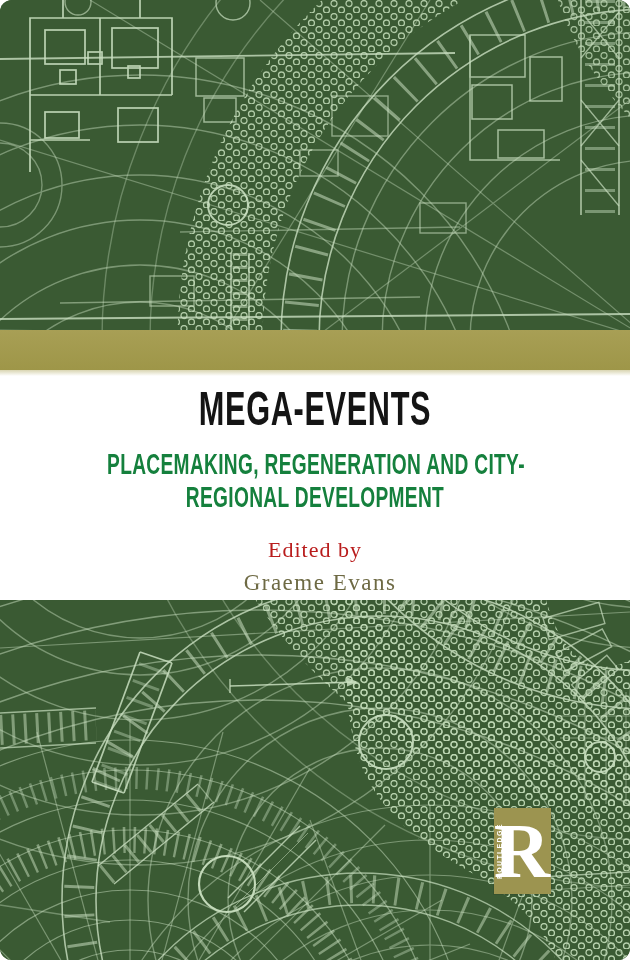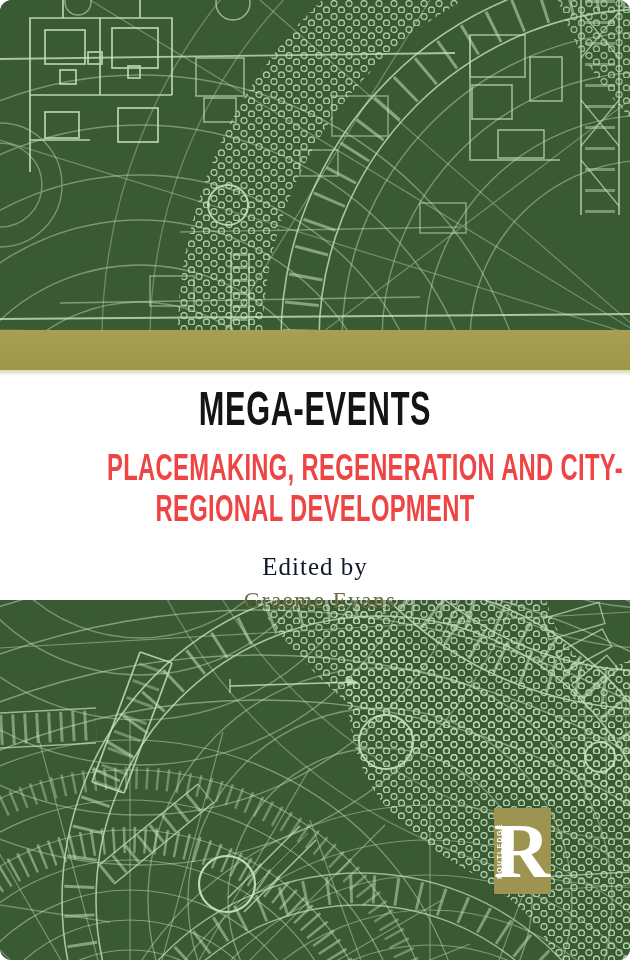--- a/index.html
+++ b/index.html
@@ -20,27 +20,27 @@
   .panel:before{
     content:"";position:absolute;left:0;top:0;width:100%;height:6px;
     background:linear-gradient(#d9d5b2,rgba(255,255,255,0));
   }
   .title{
     margin:0;color:#141414;font-weight:bold;font-size:48px;line-height:1.05;
     letter-spacing:1px;transform:scaleX(.64);transform-origin:50% 50%;
     white-space:nowrap;
   }
   .subtitle{
-    margin-top:14px;color:#ef4444;font-weight:bold;font-size:36px;line-height:1.12;
+    margin-top:14px;color:#15803d;font-weight:bold;font-size:29px;line-height:1.12;
     letter-spacing:.5px;
   }
   .subtitle .sub-line{display:block;transform:scaleX(.66);transform-origin:50% 50%;white-space:nowrap;}
   .edited{
     margin-top:24px;font-family:"Liberation Serif",serif;
-    font-size:25px;color:#0f172a;letter-spacing:1px;
+    font-size:22px;color:#b91c1c;letter-spacing:1px;
   }
   .editor{
     margin-top:7px;font-family:"Liberation Serif",serif;
     font-size:23px;color:#6e6a44;letter-spacing:1.5px;margin-left:10px;
   }
   .logo{
     position:absolute;left:494px;top:808px;width:57px;height:86px;
     background:#9c9450;box-shadow:0 0 0 1px rgba(0,0,0,.08);
   }
   .logo-r{

